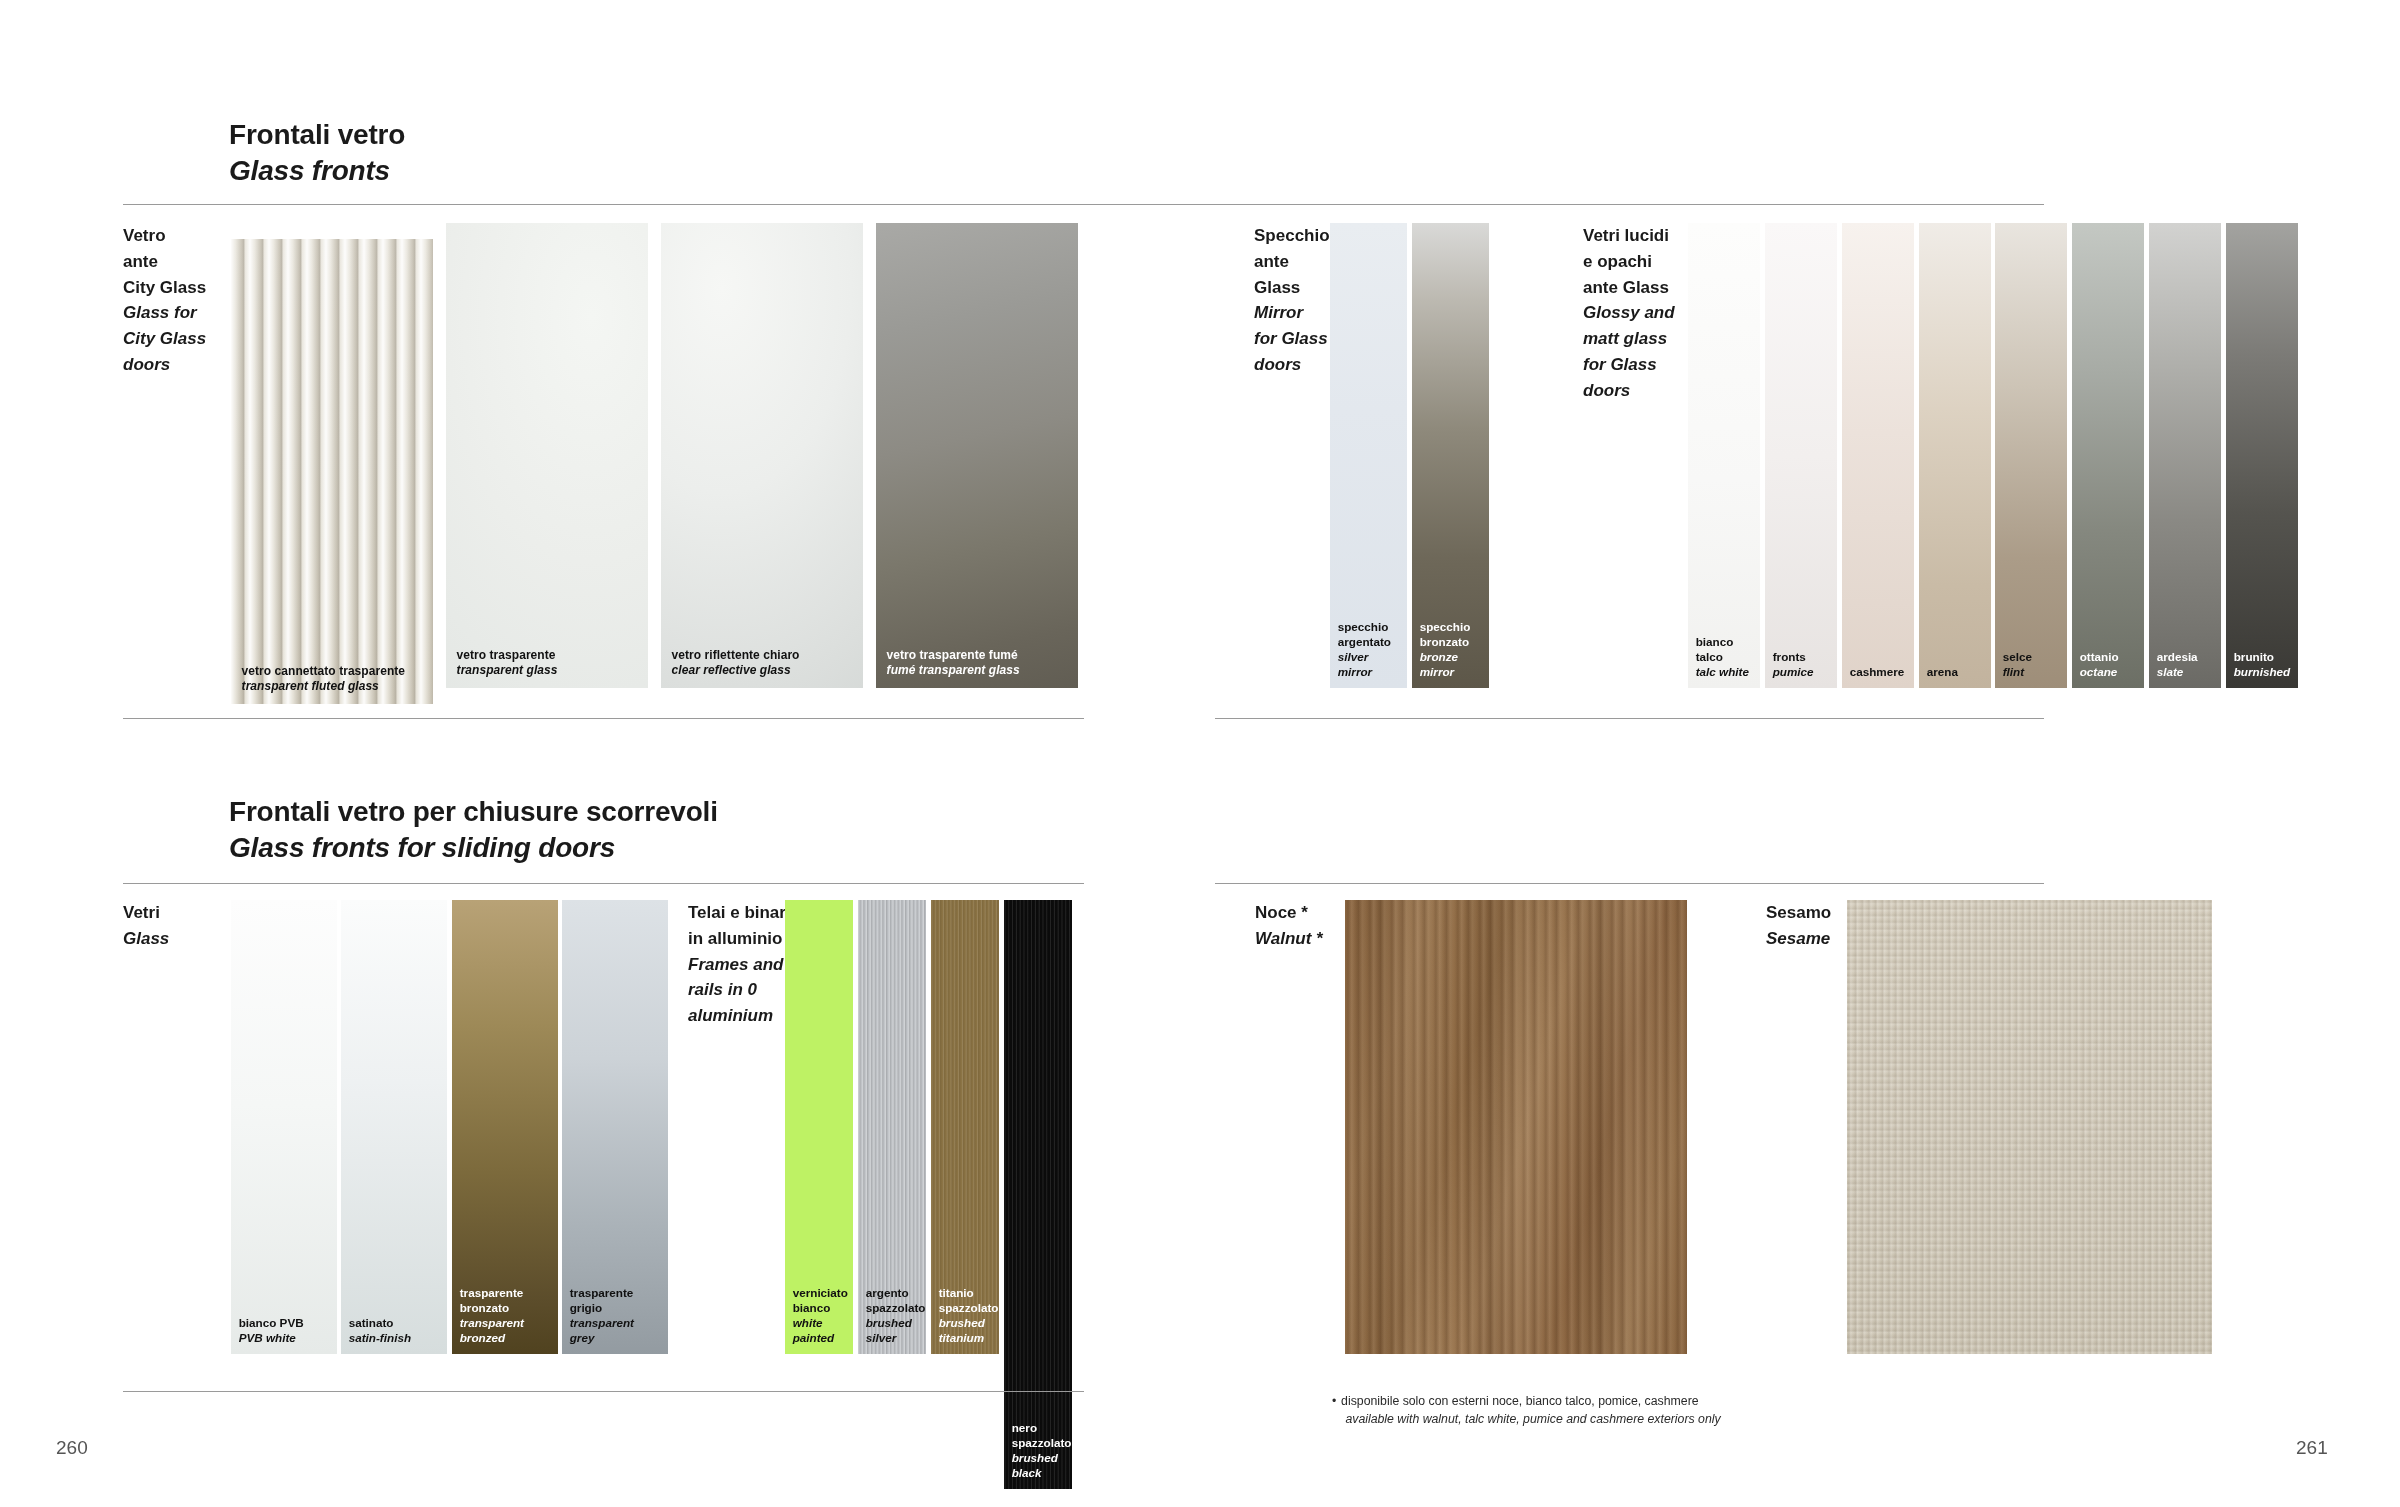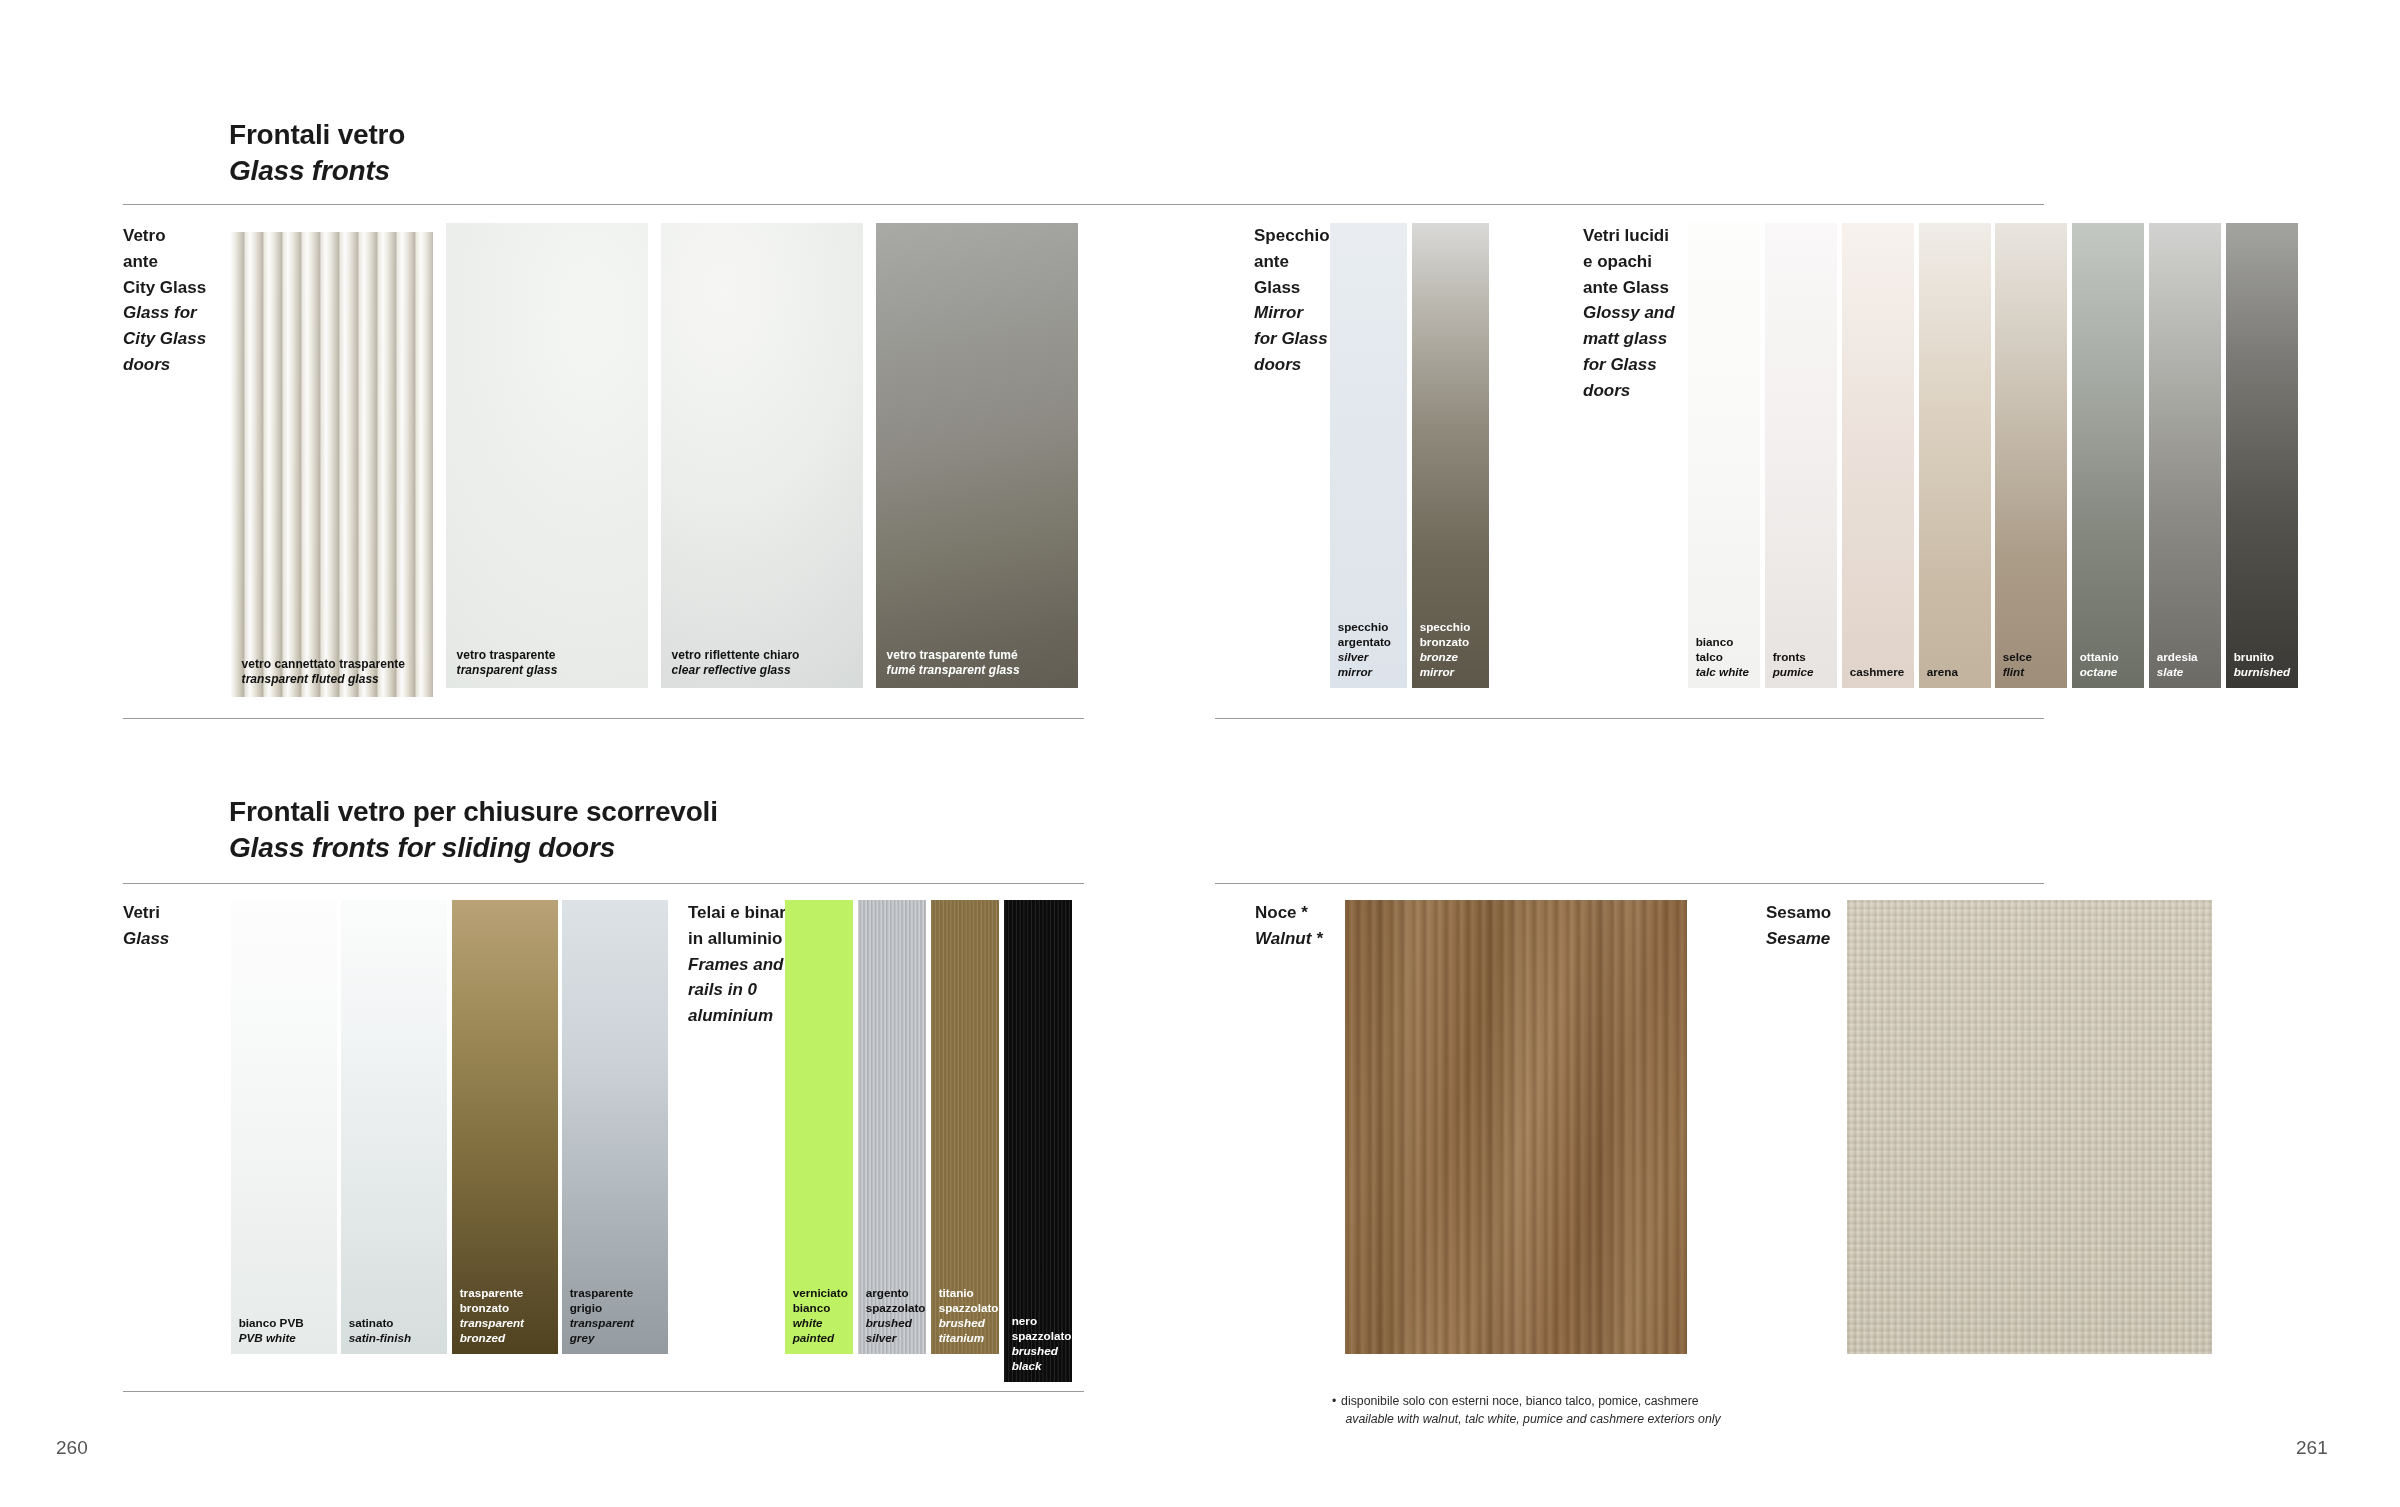--- a/index.html
+++ b/index.html
@@ -181,21 +181,21 @@
 
   <div class="row-label" style="left:123px; top:223px;">
     <div>Vetro</div>
     <div>ante</div>
     <div>City Glass</div>
     <div class="en">Glass for</div>
     <div class="en">City Glass</div>
     <div class="en">doors</div>
   </div>
 
-  <div class="swatch" style="left:231px; top:232px; width:202px; height:465px; background:#f9a8d4;">
+  <div class="swatch" style="left:231px; top:239px; width:202px; height:465px; background:#f9a8d4;">
     <div class="fluted"></div>
     <div class="cap dark">
       <div>vetro cannettato trasparente</div>
       <div class="en">transparent fluted glass</div>
     </div>
   </div>
 
   <div class="swatch" style="left:446px; top:223px; width:202px; height:465px;
               background: radial-gradient(150% 110% at 72% 20%, #f4f6f3 0%, #eceeeb 48%, #e2e6e3 100%);">
     <div class="cap dark">
@@ -403,21 +403,21 @@
   <div class="swatch" style="left:931px; top:900px; width:68px; height:454px; background:#8a7243;">
     <div class="brushed" style="opacity:0.55;"></div>
     <div class="cap-narrow light">
       <div>titanio</div>
       <div>spazzolato</div>
       <div class="en">brushed</div>
       <div class="en">titanium</div>
     </div>
   </div>
 
-  <div class="swatch" style="left:1004px; top:900px; width:68px; height:482px; background:#0b0b0b;">
+  <div class="swatch" style="left:1004px; top:900px; width:68px; height:589px; background:#0b0b0b;">
     <div class="brushed" style="opacity:0.5;"></div>
     <div class="cap-narrow light">
       <div>nero</div>
       <div>spazzolato</div>
       <div class="en">brushed</div>
       <div class="en">black</div>
     </div>
   </div>
 
   <div class="rule" style="left:123px; top:1391px; width:961px;"></div>

